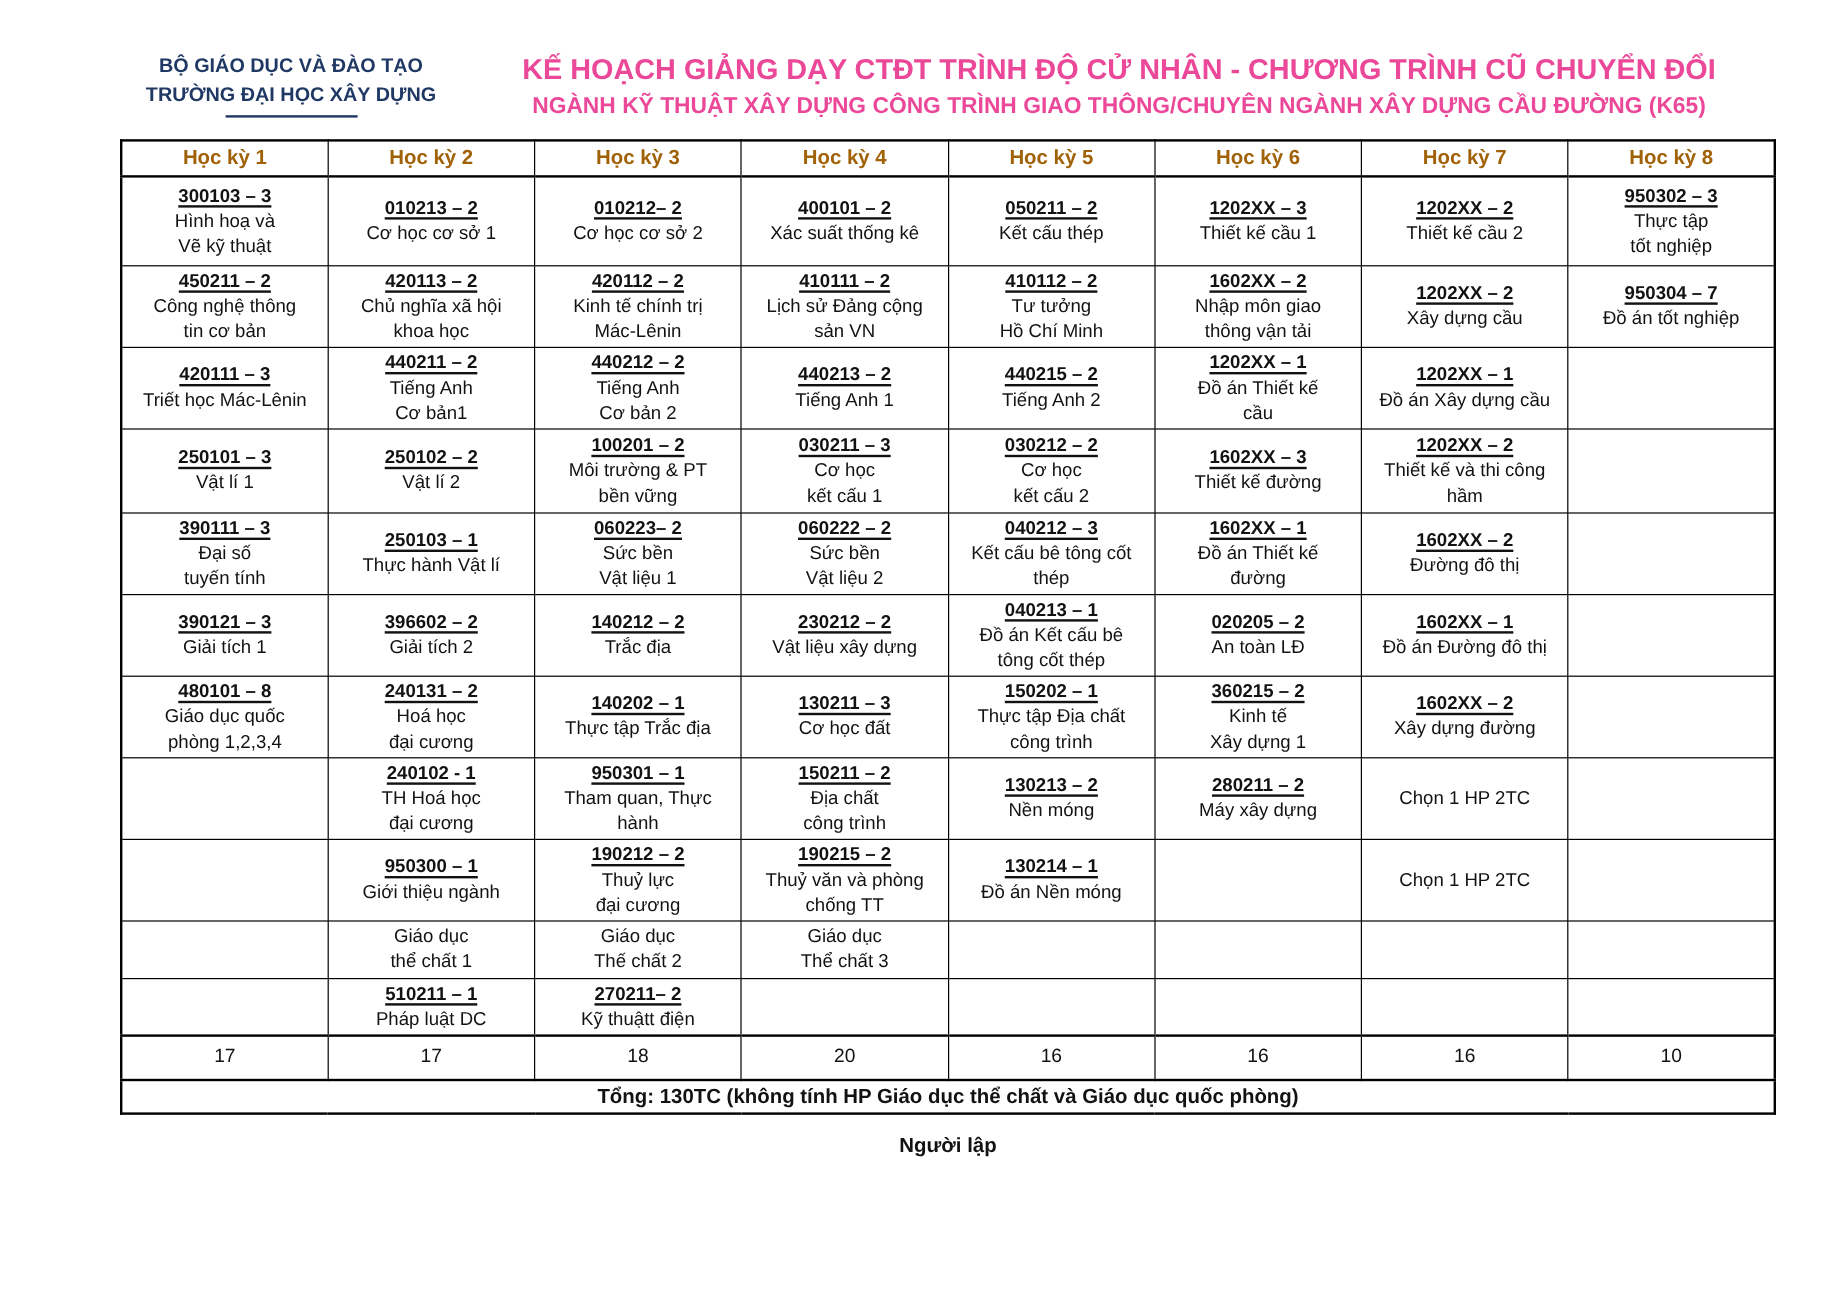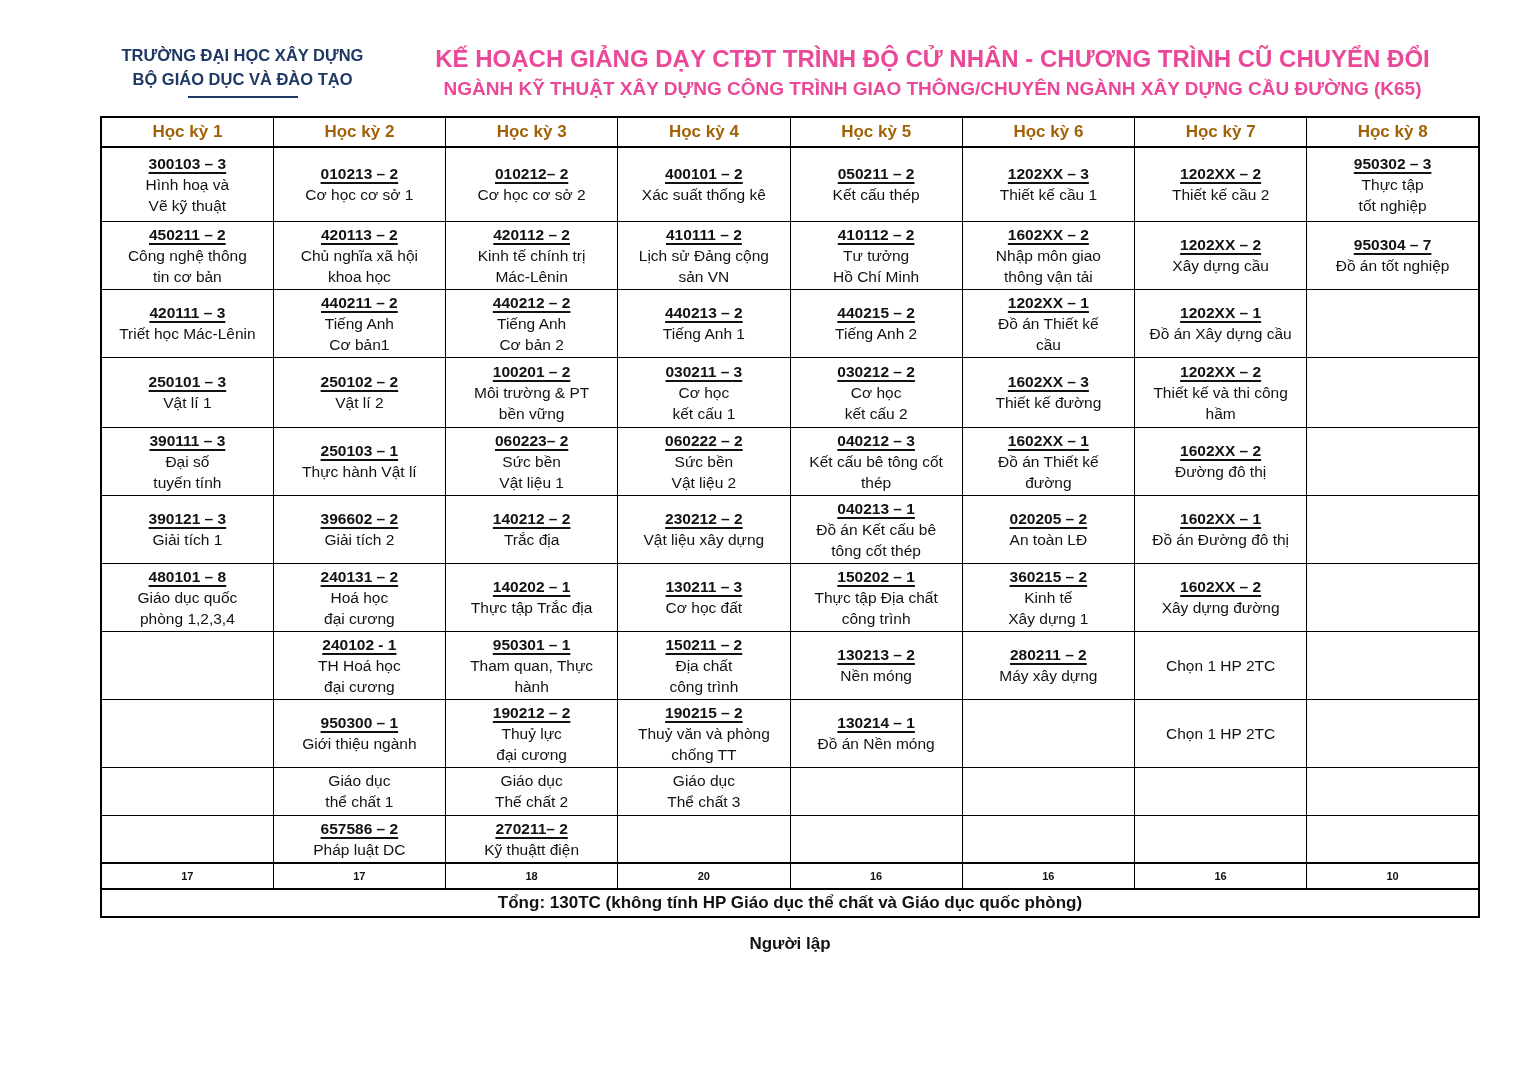--- a/index.html
+++ b/index.html
@@ -74,23 +74,23 @@
     font-size: 15.5px;
     line-height: 21px;
     white-space: pre-line;
   }
   .cell-plain {
     font-size: 15.5px;
     line-height: 21px;
     white-space: pre-line;
   }
   tr.totals-row td {
-    height: 26px;
-    font-weight: bold;
-    font-size: 11px;
+    height: 37px;
+    font-weight: normal;
+    font-size: 16px;
     border-top-width: 2px;
   }
   tr.grand-row td {
     height: 28px;
     font-weight: bold;
     font-size: 17px;
     border-top-width: 2px;
   }
 
   
@@ -106,22 +106,22 @@
     font-size: 17px;
   }
 </style>
 </head>
 <body>
 
 <div class="page">
 
   <div class="top-header">
     <div class="org-block">
+      <div>BỘ GIÁO DỤC VÀ ĐÀO TẠO</div>
       <div>TRƯỜNG ĐẠI HỌC XÂY DỰNG</div>
-      <div>BỘ GIÁO DỤC VÀ ĐÀO TẠO</div>
       <div class="org-rule"></div>
     </div>
     <div class="title-block">
       <div class="doc-title">KẾ HOẠCH GIẢNG DẠY CTĐT TRÌNH ĐỘ CỬ NHÂN - CHƯƠNG TRÌNH CŨ CHUYỂN ĐỔI</div>
       <div class="doc-subtitle">NGÀNH KỸ THUẬT XÂY DỰNG CÔNG TRÌNH GIAO THÔNG/CHUYÊN NGÀNH XÂY DỰNG CẦU ĐƯỜNG (K65)</div>
     </div>
   </div>
 
   <div class="table-wrap">
     <table class="plan" id="plan-table">
@@ -457,21 +457,21 @@
 Thể chất 3</div>
             </td>
             <td></td>
             <td></td>
             <td></td>
             <td></td>
           </tr>
           <tr style="height: 40px;">
             <td></td>
             <td>
-              <div class="cell-code">657586 – 2</div>
+              <div class="cell-code">510211 – 1</div>
               <div class="cell-name">Pháp luật DC</div>
             </td>
             <td>
               <div class="cell-code">270211– 2</div>
               <div class="cell-name">Kỹ thuậtt điện</div>
             </td>
             <td></td>
             <td></td>
             <td></td>
             <td></td>

